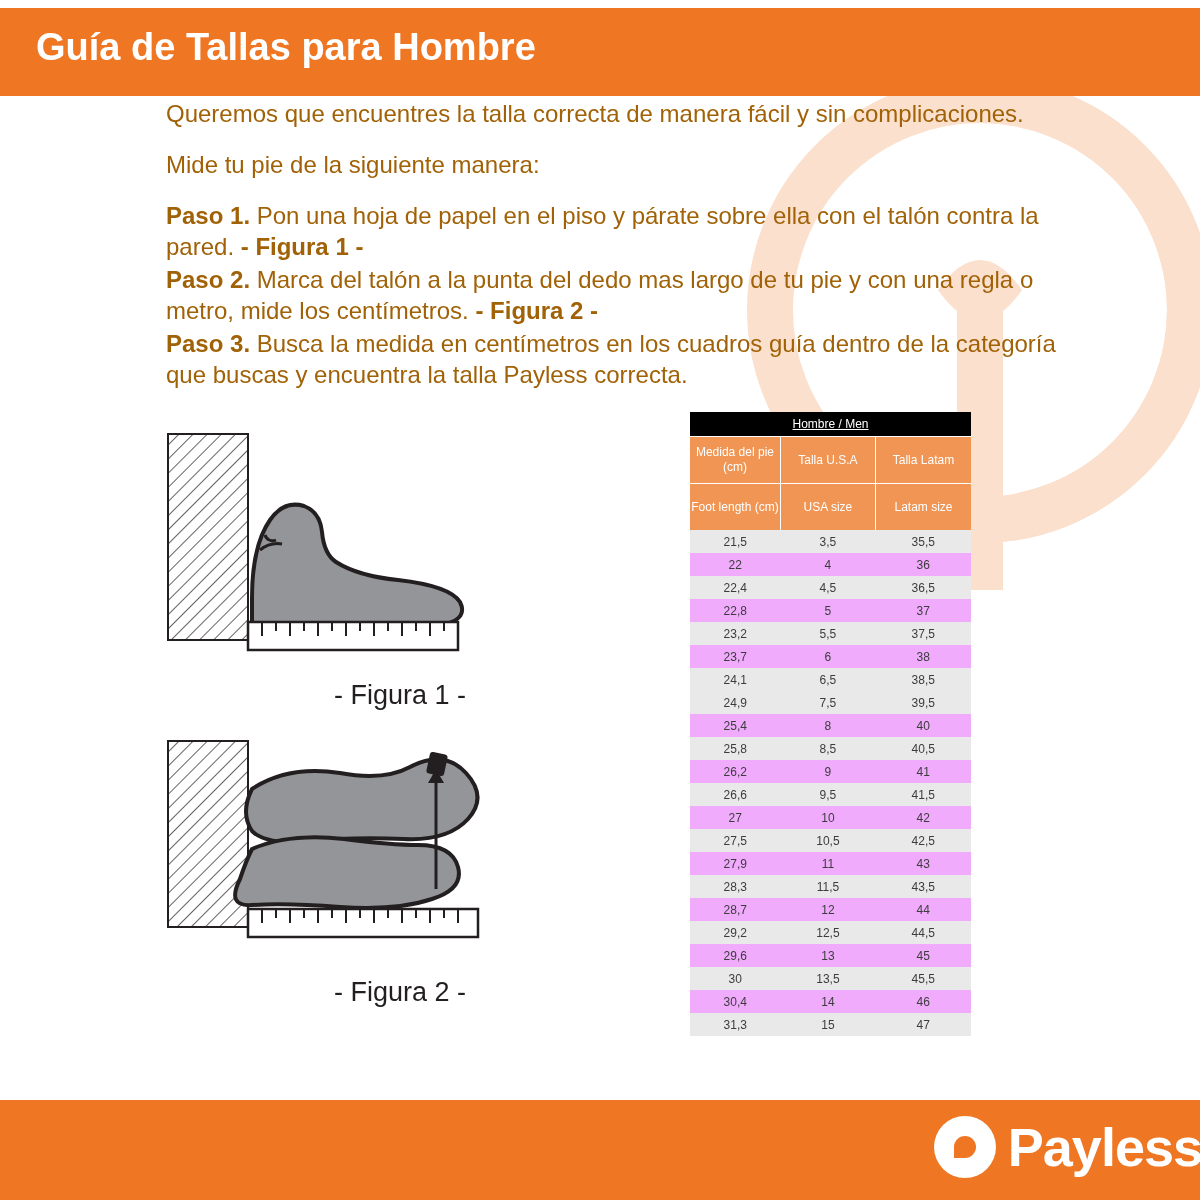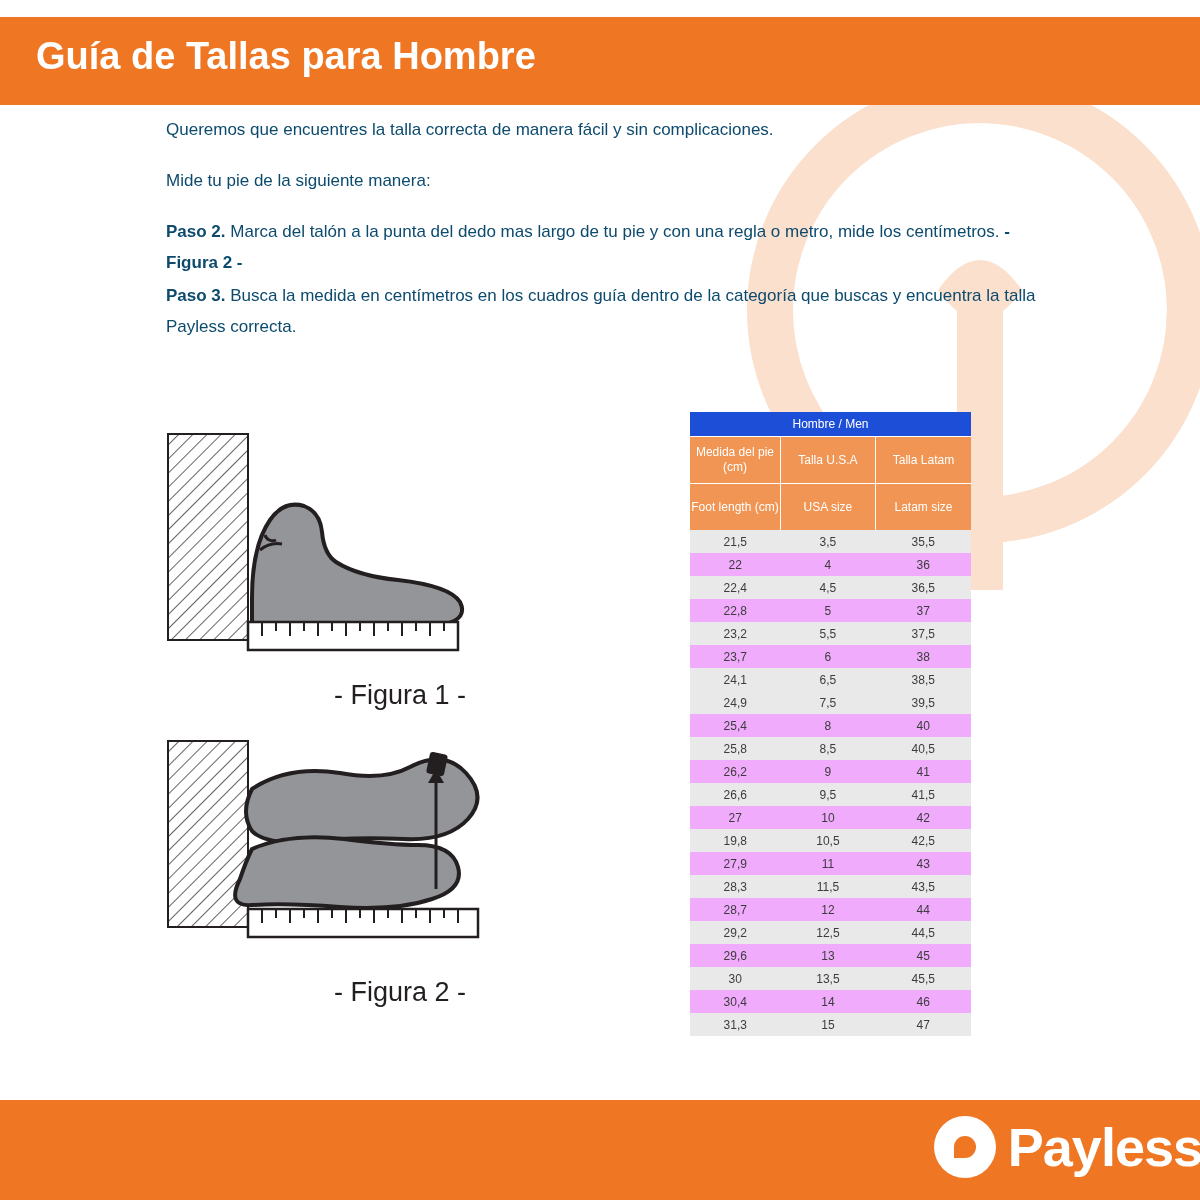--- a/index.html
+++ b/index.html
@@ -25,21 +25,21 @@
     right: -40px;
     top: 60px;
     width: 560px;
     height: 560px;
     opacity: 1;
     pointer-events: none;
   }
   
   .header {
     position: absolute;
-    left: 0; top: 17px;
+    left: 0; top: 8px;
     width: 1200px;
     height: 88px;
     background: #ef7622;
   }
   .header-title {
     position: absolute;
     left: 36px;
     top: 18px;
     font-size: 38px;
     font-weight: bold;
@@ -86,24 +86,24 @@
     font-size: 54px;
     font-weight: bold;
     color: #ffffff;
     line-height: 1;
     letter-spacing: -1px;
   }
   
   .copy {
     position: absolute;
     left: 166px;
-    top: 114px;
+    top: 98px;
     width: 890px;
-    color: #0c4a6e;
-    font-size: 17px;
+    color: #a16207;
+    font-size: 24px;
     line-height: 31px;
   }
   .copy p {
     margin: 0 0 20px 0;
   }
   .copy .steps p {
     margin: 0 0 2px 0;
   }
   .copy b {
     font-weight: bold;
@@ -132,25 +132,26 @@
     font-size: 11.5px;
     color: #3b3b3b;
   }
   .size-table td, .size-table th {
     text-align: center;
     padding: 0;
     height: 22px;
     font-weight: normal;
   }
   .size-table .title-row th {
-    background: #1d4ed8;
+    background: #000000;
     color: #ffffff;
     height: 24px;
     font-size: 12px;
     border-right: 1px solid #ffffff;
+    text-decoration: underline;
   }
   .size-table .head-row th {
     background: #f09553;
     color: #ffffff;
     height: 46px;
     font-size: 12px;
     border-right: 1px solid #ffffff;
     border-top: 1px solid #ffffff;
     line-height: 15px;
   }
@@ -180,20 +181,23 @@
   </svg>
 
   <div class="header">
     <div class="header-title">Guía de Tallas para Hombre</div>
   </div>
 
   <div class="copy">
     <p>Queremos que encuentres la talla correcta de manera fácil y sin complicaciones.</p>
     <p>Mide tu pie de la siguiente manera:</p>
     <div class="steps">
+      <p>
+        <b>Paso 1.</b><span> Pon una hoja de papel en el piso y párate sobre ella con el talón contra la pared. </span><b>- Figura 1 -</b>
+      </p>
       <p>
         <b>Paso 2.</b><span> Marca del talón a la punta del dedo mas largo de tu pie y con una regla o metro, mide los centímetros. </span><b>- Figura 2 -</b>
       </p>
       <p>
         <b>Paso 3.</b><span> Busca la medida en centímetros en los cuadros guía dentro de la categoría que buscas y encuentra la talla Payless correcta.</span>
       </p>
     </div>
   </div>
 
   <div class="figures">
@@ -348,21 +352,21 @@
           <td>26,6</td>
           <td>9,5</td>
           <td>41,5</td>
         </tr>
       <tr class="even">
           <td>27</td>
           <td>10</td>
           <td>42</td>
         </tr>
       <tr class="odd">
-          <td>19,8</td>
+          <td>27,5</td>
           <td>10,5</td>
           <td>42,5</td>
         </tr>
       <tr class="even">
           <td>27,9</td>
           <td>11</td>
           <td>43</td>
         </tr>
       <tr class="odd">
           <td>28,3</td>

